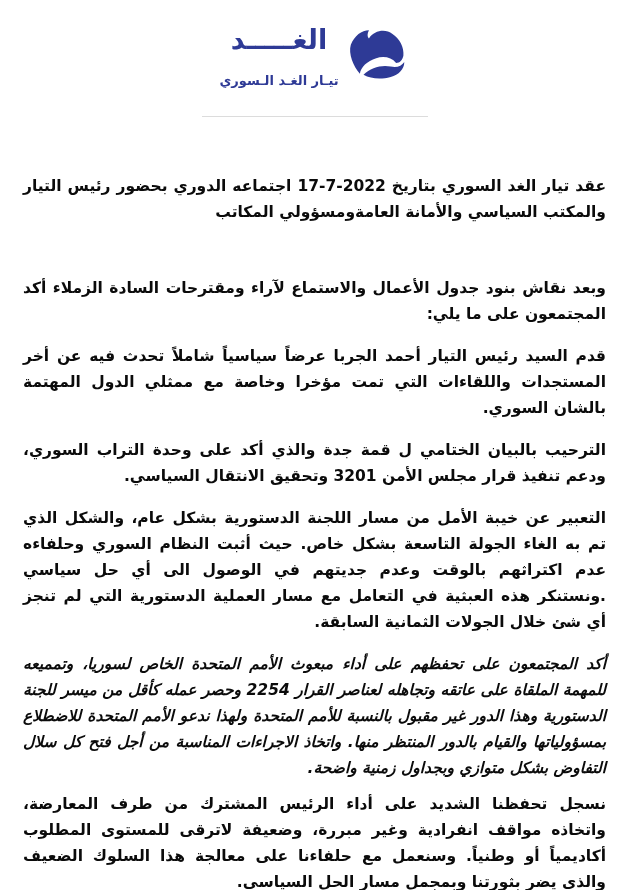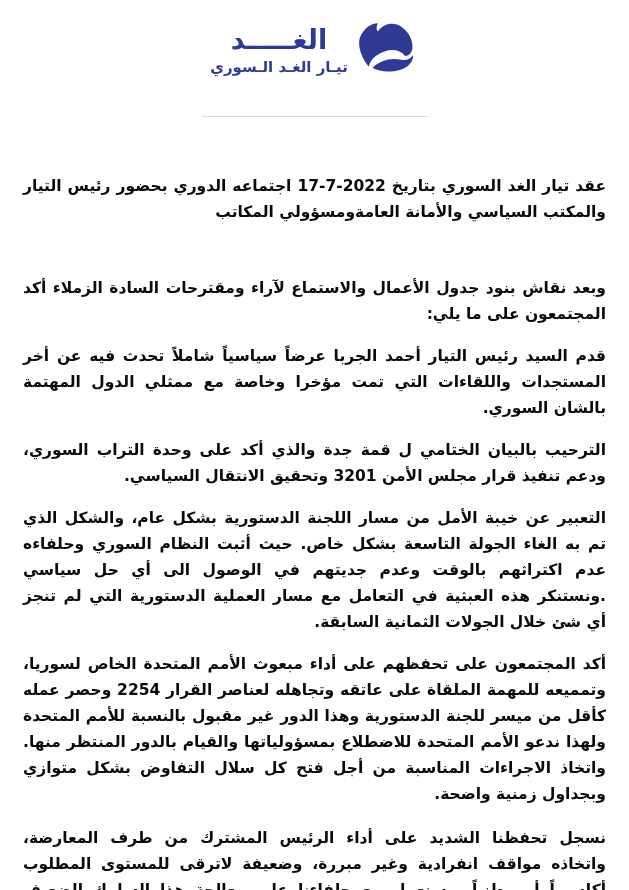--- a/index.html
+++ b/index.html
@@ -12,36 +12,36 @@
   }
   .page {
     position: relative;
     width: 629px; height: 890px;
     background: #ffffff;
   }
 
   
   .logo-row {
     position: absolute; top: 16px; left: 0; right: 0;
-    display: flex; justify-content: center; align-items: flex-start;
+    display: flex; justify-content: center; align-items: center;
     gap: 7px;
   }
   .logo-text {
     display: flex; flex-direction: column; align-items: center;
     margin-top: 10px;
   }
   .wordmark {
     color: var(--brand);
     font-size: 27px; font-weight: 700; line-height: 1;
     direction: rtl; white-space: nowrap;
   }
   .tagline {
     color: var(--brand);
-    font-size: 15px; font-weight: 700;
-    margin-top: 5px; direction: rtl; white-space: nowrap;
+    font-size: 13px; font-weight: 700;
+    margin-top: 20px; direction: rtl; white-space: nowrap;
     letter-spacing: 0.5px;
   }
   .bird { width: 64px; height: 58px; display: block; }
   .bird svg { width: 100%; height: 100%; display: block; }
 
   .divider {
     position: absolute; top: 116px; left: 0; right: 0;
     width: 226px; margin: 0 auto;
     border: none; border-top: 1.5px solid var(--divider);
     height: 0;
@@ -52,21 +52,21 @@
     position: absolute; top: 146px; left: 23px; right: 23px;
     direction: rtl;
     color: var(--ink);
     font-weight: 700;
     font-size: 15.5px;
     line-height: 26px;
     text-align: justify;
   }
   .para { margin: 0 0 16px 0; }
   .para.opening { margin-top: 27px; margin-bottom: 50px; }
-  .para.p6 { margin-bottom: 18px; }
+  .para.p6 { margin-bottom: 10px; font-style: italic; }
 </style>
 </head>
 <body>
 
 <div class="page">
 
   <header class="logo-row">
     <div class="logo-text">
       <div class="wordmark">الغـــــد</div>
       <div class="tagline">تيـار الغـد الـسوري</div>

